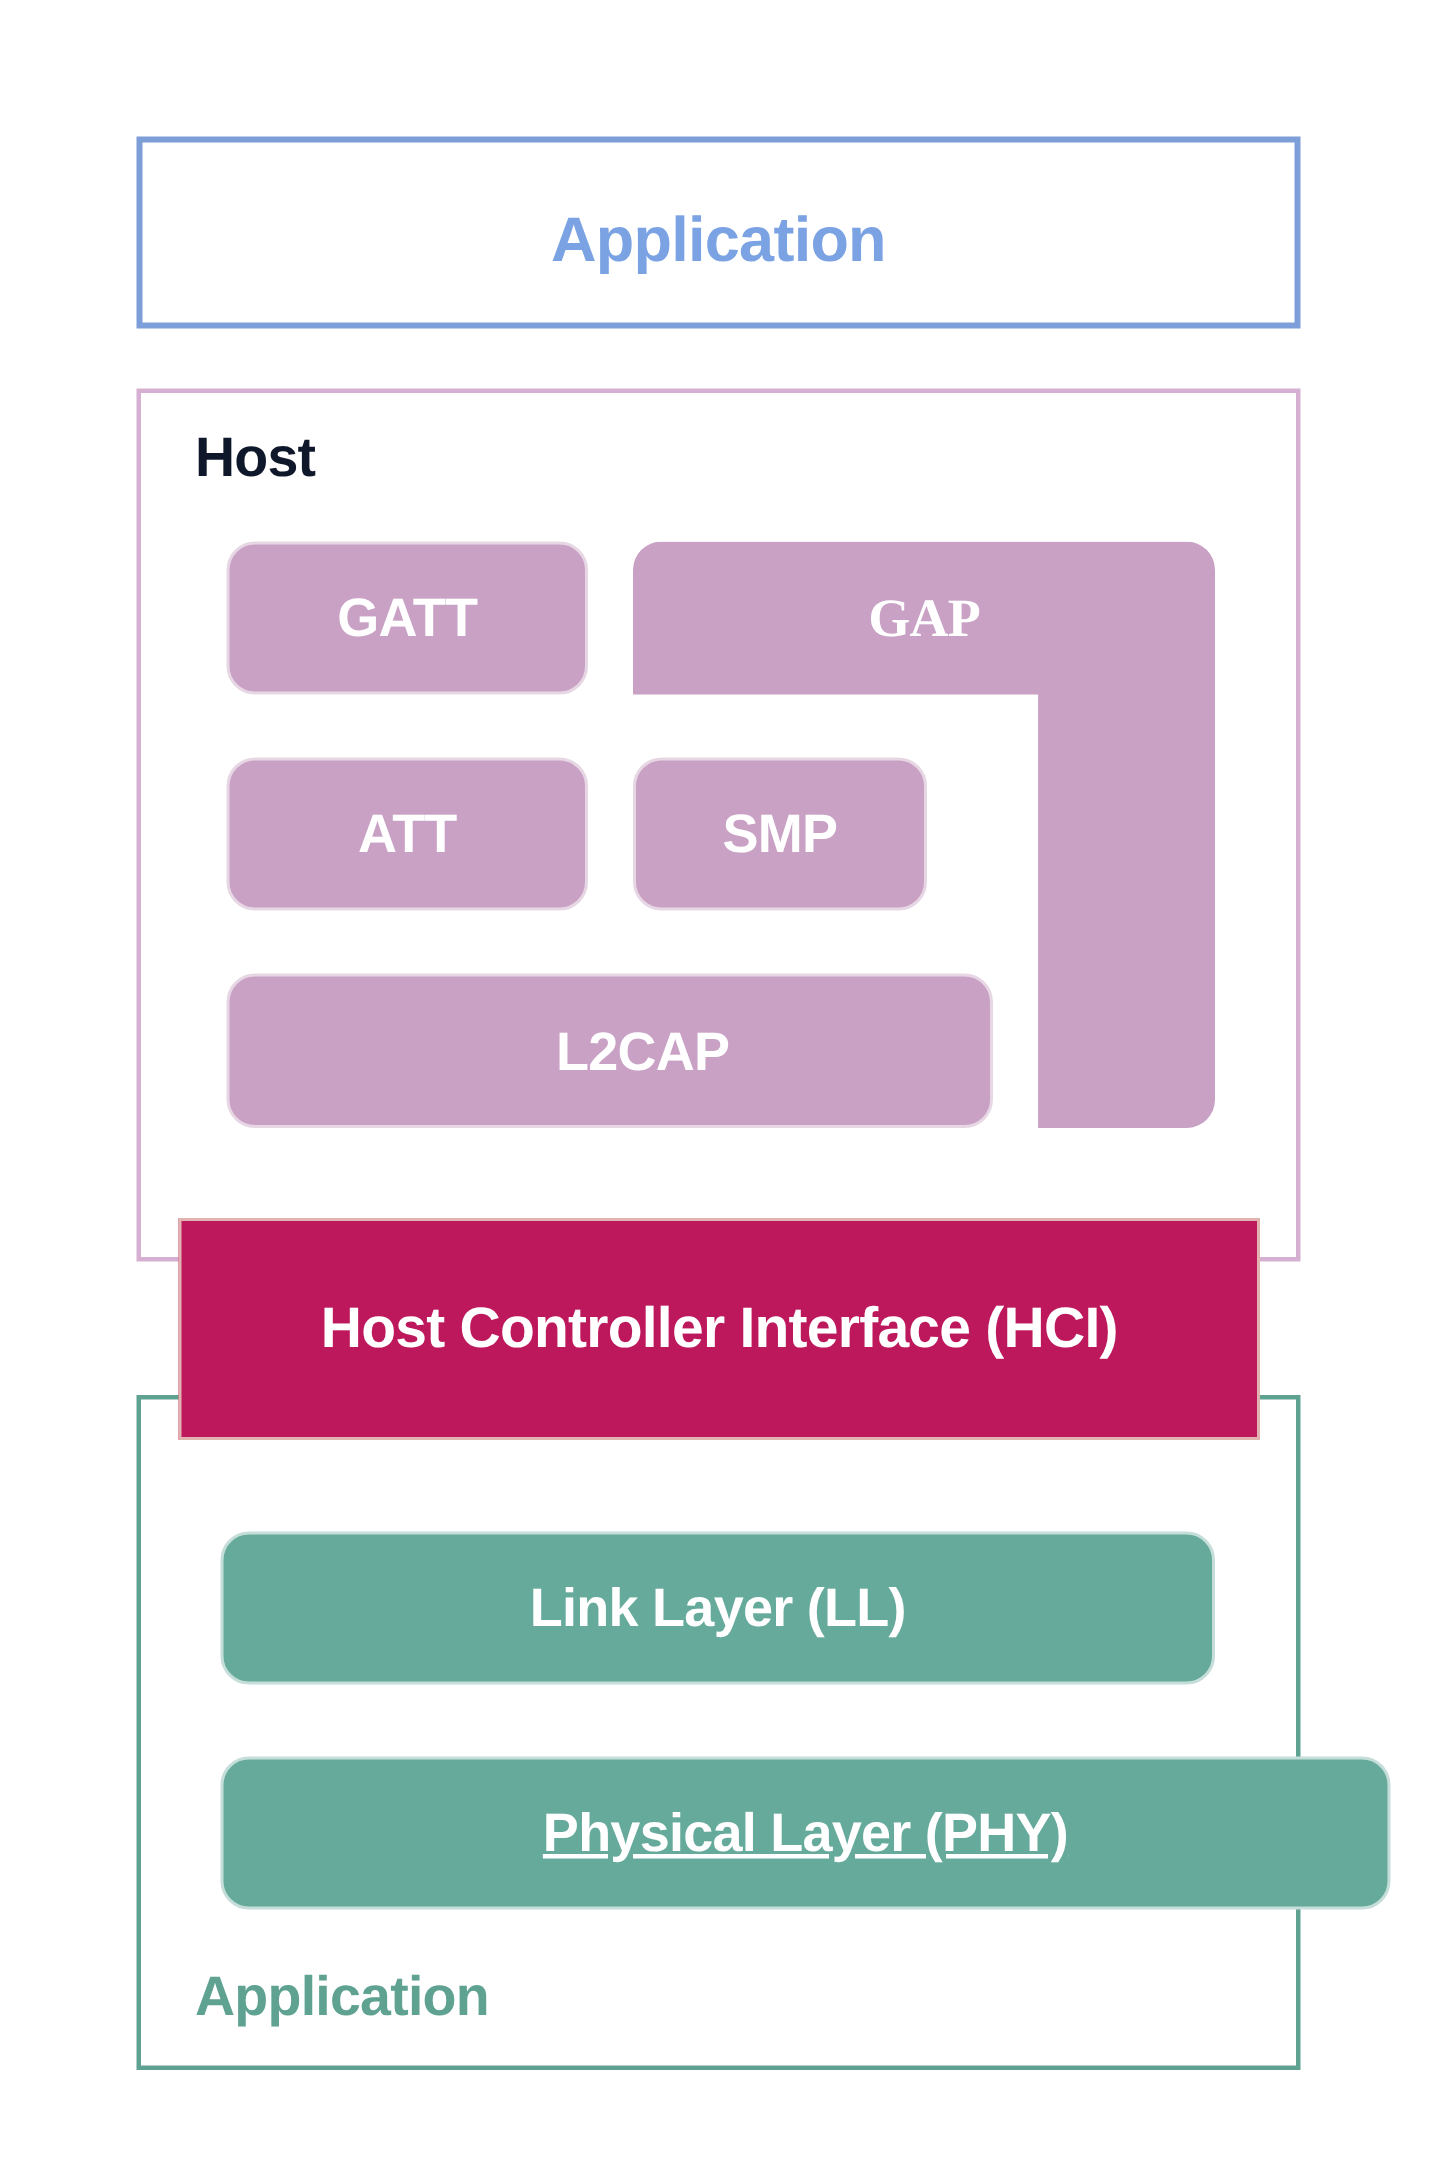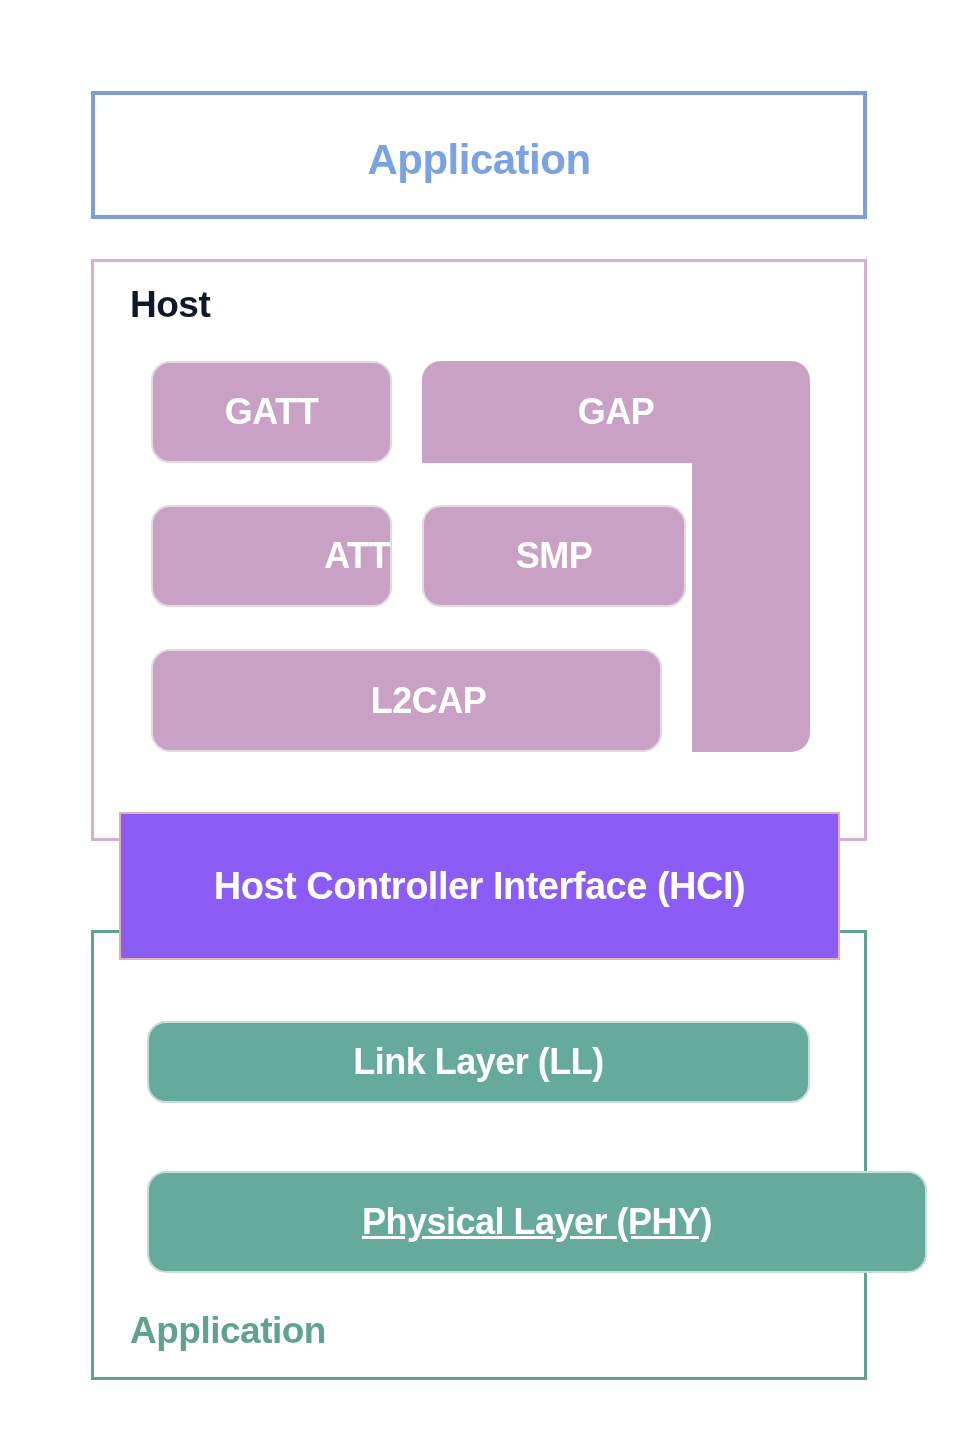--- a/index.html
+++ b/index.html
@@ -36,45 +36,45 @@
     color: #ffffff; font-weight: bold; font-size: 36px;
     letter-spacing: -0.5px; white-space: nowrap;
     box-sizing: border-box;
     border-radius: 19px;
   }
   .mauve { background: #c8a1c4; border: 2px solid #e7d7e5; }
   .teal  { background: #66aa9c; border: 2px solid #c6ded9; }
 
   
   .blk-gatt  { left: 57px;  top: 99px;  width: 241px; height: 102px; }
-  .blk-att   { left: 57px;  top: 243px; width: 241px; height: 102px; justify-content: flex-end; }
-  .blk-smp   { left: 328px; top: 243px; width: 264px; height: 102px; }
+  .blk-att   { left: 57px;  top: 243px; width: 241px; height: 102px; }
+  .blk-smp   { left: 328px; top: 243px; width: 196px; height: 102px; }
   .blk-l2cap { left: 57px;  top: 387px; width: 511px; height: 103px; padding-left: 44px; }
 
   
   .blk-gap {
     left: 328px; top: 99px; width: 388px; height: 391px;
     background: #c8a1c4; border: none;
     clip-path: polygon(0 0, 100% 0, 100% 100%, 69.6% 100%, 69.6% 26.1%, 0 26.1%);
     align-items: flex-start; justify-content: center;
   }
-  .blk-gap .gap-label { line-height: 102px; }
+  .blk-gap .gap-label { line-height: 102px; font-family: Liberation Serif, serif; }
 
   
   .hci-bar {
     left: 119px; top: 812px; width: 721px; height: 148px;
-    background: #8b5cf6; border: 2px solid #e0b3b1;
+    background: #be185d; border: 2px solid #e0b3b1;
     display: flex; align-items: center; justify-content: center;
     color: #ffffff; font-weight: bold; font-size: 38px;
     letter-spacing: -0.5px; white-space: nowrap;
     z-index: 5;
   }
 
   
-  .blk-ll  { left: 53px; top: 88px;  width: 663px; height: 82px; }
+  .blk-ll  { left: 53px; top: 88px;  width: 663px; height: 102px; }
   .blk-phy { left: 53px; top: 238px; width: 780px; height: 102px; text-decoration: underline; }
 </style>
 </head>
 <body>
 
 <div class="stage">
 
   <div class="abs outline-box app-box">
     <div class="box-caption app-caption">Application</div>
   </div>

